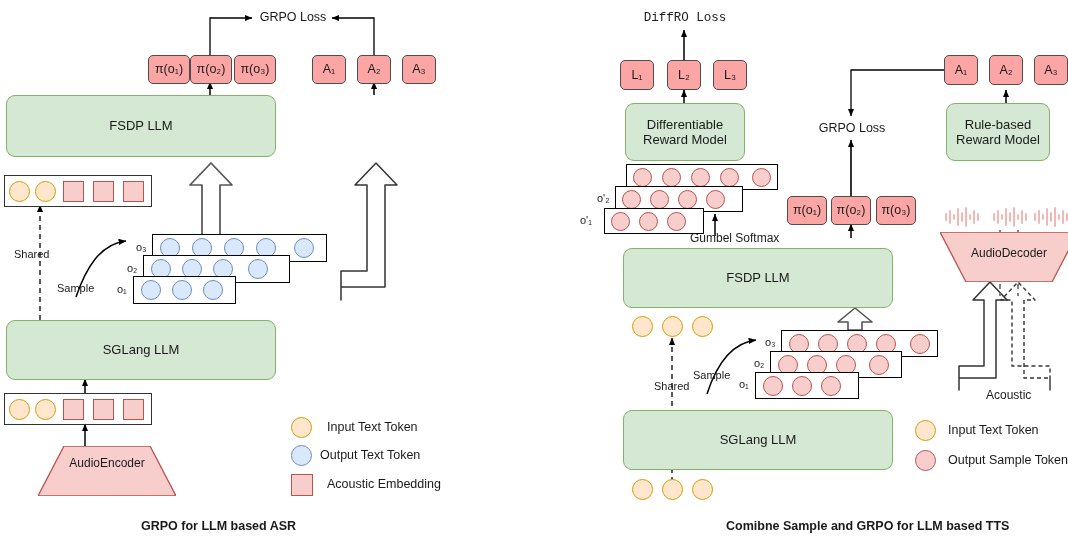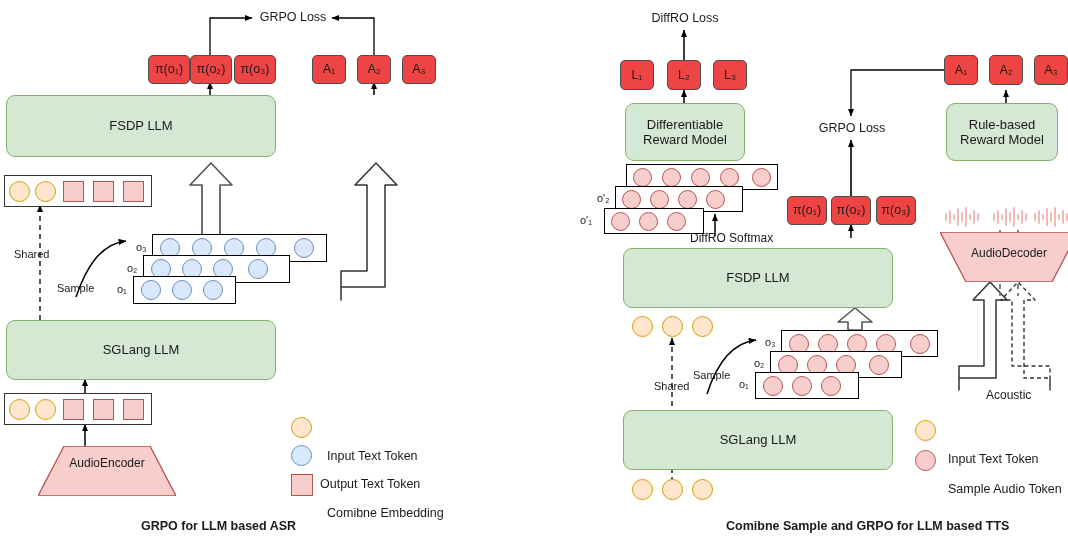--- a/index.html
+++ b/index.html
@@ -7,36 +7,36 @@
        font-family:"Liberation Sans","DejaVu Sans",sans-serif;color:#1a1a1a;}
   .canvas{position:absolute;inset:0;}
   svg.layer{position:absolute;left:0;top:0;width:1068px;height:544px;overflow:visible;}
 
   
   .node{position:absolute;box-sizing:border-box;display:flex;align-items:center;
         justify-content:center;text-align:center;line-height:1.18;}
 
   .green{background:#d5e8d4;border:1px solid #82b366;border-radius:9px;font-size:13px;}
   .red-tz{background:#f8cecc;border:1px solid #b85450;font-size:12px;}
-  .wbox{background:#ef4444;border:1.4px solid #4d4d4d;border-radius:5px;font-size:12.5px;}
+  .wbox{background:#fca5a5;border:1.4px solid #4d4d4d;border-radius:5px;font-size:12.5px;}
   .plain{background:transparent;border:none;font-size:12.5px;}
   .rowbox{position:absolute;background:#ffffff;border:1.4px solid #000;box-sizing:border-box;}
   .tokrow{position:absolute;background:#ffffff;border:1.6px solid #333;box-sizing:border-box;}
 
   .circ{position:absolute;border-radius:50%;box-sizing:border-box;}
   .c-in{background:#ffe6cc;border:1.4px solid #d79b00;}
   .c-out-t{background:#dae8fc;border:1.4px solid #6c8ebf;}
   .c-out-a{background:#f8cecc;border:1.4px solid #b85450;}
   .sq-ac{position:absolute;background:#f8cecc;border:1.4px solid #b85450;box-sizing:border-box;}
 
   .lbl{position:absolute;font-size:11px;white-space:nowrap;}
   .lbl.sz12{font-size:12px;}
   .caption{position:absolute;font-size:12.5px;white-space:nowrap;font-weight:bold;}
 
-  .legend-txt{position:absolute;font-size:12.5px;white-space:nowrap;margin-top:29px;}
+  .legend-txt{position:absolute;font-size:12.5px;white-space:nowrap;}
 </style>
 </head>
 <body>
 
 <div class="canvas">
 
   <svg class="layer">
     <defs>
       <marker id="ah" markerWidth="9" markerHeight="9" refX="7.4" refY="3.2" orient="auto" markerUnits="userSpaceOnUse">
         <path d="M0,0 L7.6,3.2 L0,6.4 z" fill="#000"></path>
@@ -156,25 +156,25 @@
     <span style="position:relative;z-index:2;font-size:12px;">AudioEncoder</span>
   </div>
 
   <div class="circ c-in" style="left:291px;top:417px;width:21px;height:21px;"></div>
   <div class="legend-txt" style="left:327px;top:420px;">Input Text Token</div>
 
   <div class="circ c-out-t" style="left:291px;top:445px;width:21px;height:21px;"></div>
   <div class="legend-txt" style="left:320px;top:448px;">Output Text Token</div>
 
   <div class="sq-ac" style="left:291px;top:474px;width:22px;height:22px;"></div>
-  <div class="legend-txt" style="left:327px;top:477px;">Comibne Embedding</div>
+  <div class="legend-txt" style="left:327px;top:477px;">Acoustic Embedding</div>
 
   <div class="caption" style="left:141px;top:519px;">GRPO for LLM based ASR</div>
 
-  <div class="node plain" style="left:640px;top:8px;width:90px;height:20px;font-size:12.5px;">DiffRO Loss</div>
+  <div class="node plain" style="left:640px;top:8px;width:90px;height:20px;font-size:12.5px;font-family:Liberation Mono, monospace;">DiffRO Loss</div>
 
   <div class="node wbox" style="left:620px;top:60px;width:34px;height:30px;">L₁</div>
   <div class="node wbox" style="left:667px;top:60px;width:34px;height:30px;">L₂</div>
   <div class="node wbox" style="left:713px;top:60px;width:34px;height:30px;">L₃</div>
 
   <div class="node green" style="left:625px;top:103px;width:120px;height:58px;flex-direction:column;">
     <span>Differentiable</span>
     <span>Reward Model</span>
   </div>
 
@@ -192,33 +192,33 @@
   <div class="circ c-out-a" style="left:650px;top:190px;width:19px;height:19px;"></div>
   <div class="circ c-out-a" style="left:678px;top:190px;width:19px;height:19px;"></div>
   <div class="circ c-out-a" style="left:706px;top:190px;width:19px;height:19px;"></div>
 
   <div class="rowbox" style="left:604px;top:208px;width:100px;height:26px;"></div>
   <div class="lbl" style="left:580px;top:214px;">o'₁</div>
   <div class="circ c-out-a" style="left:611px;top:212px;width:19px;height:19px;"></div>
   <div class="circ c-out-a" style="left:639px;top:212px;width:19px;height:19px;"></div>
   <div class="circ c-out-a" style="left:667px;top:212px;width:19px;height:19px;"></div>
 
-  <div class="lbl sz12" style="left:690px;top:231px;">DiffRO Softmax</div>
+  <div class="lbl sz12" style="left:690px;top:231px;">Gumbel Softmax</div>
 
   <div class="node wbox" style="left:787px;top:196px;width:40px;height:29px;">π(o₁)</div>
   <div class="node wbox" style="left:831px;top:196px;width:40px;height:29px;">π(o₂)</div>
   <div class="node wbox" style="left:876px;top:196px;width:40px;height:29px;">π(o₃)</div>
 
   <div class="node plain" style="left:816px;top:118px;width:72px;height:20px;font-size:12.5px;">GRPO Loss</div>
 
   <div class="node wbox" style="left:944px;top:55px;width:34px;height:30px;">A₁</div>
   <div class="node wbox" style="left:989px;top:55px;width:34px;height:30px;">A₂</div>
   <div class="node wbox" style="left:1034px;top:55px;width:34px;height:30px;">A₃</div>
 
-  <div class="node green" style="left:946px;top:103px;width:112px;height:58px;flex-direction:column;">
+  <div class="node green" style="left:946px;top:103px;width:104px;height:58px;flex-direction:column;">
     <span>Rule-based</span>
     <span>Reward Model</span>
   </div>
 
   <div class="lbl" style="left:944px;top:206px;">
     <svg width="38" height="22" viewBox="0 0 38 22">
       <g stroke="#f2b8b6" stroke-width="2" stroke-linecap="round">
         <line x1="2" y1="8" x2="2" y2="14"></line>
           <line x1="6" y1="5" x2="6" y2="17"></line>
         <line x1="10" y1="9" x2="10" y2="13"></line>
@@ -305,17 +305,17 @@
   <div class="node green" style="left:623px;top:410px;width:270px;height:60px;">SGLang LLM</div>
 
   <div class="circ c-in" style="left:632px;top:479px;width:21px;height:21px;"></div>
   <div class="circ c-in" style="left:662px;top:479px;width:21px;height:21px;"></div>
   <div class="circ c-in" style="left:692px;top:479px;width:21px;height:21px;"></div>
 
   <div class="circ c-in" style="left:915px;top:420px;width:21px;height:21px;"></div>
   <div class="legend-txt" style="left:948px;top:423px;">Input Text Token</div>
 
   <div class="circ c-out-a" style="left:915px;top:450px;width:21px;height:21px;"></div>
-  <div class="legend-txt" style="left:948px;top:453px;">Sample Audio Token</div>
+  <div class="legend-txt" style="left:948px;top:453px;">Output Sample Token</div>
 
   <div class="caption" style="left:726px;top:519px;">Comibne Sample and GRPO for LLM based TTS</div>
 
 </div>
 
 </body></html>

